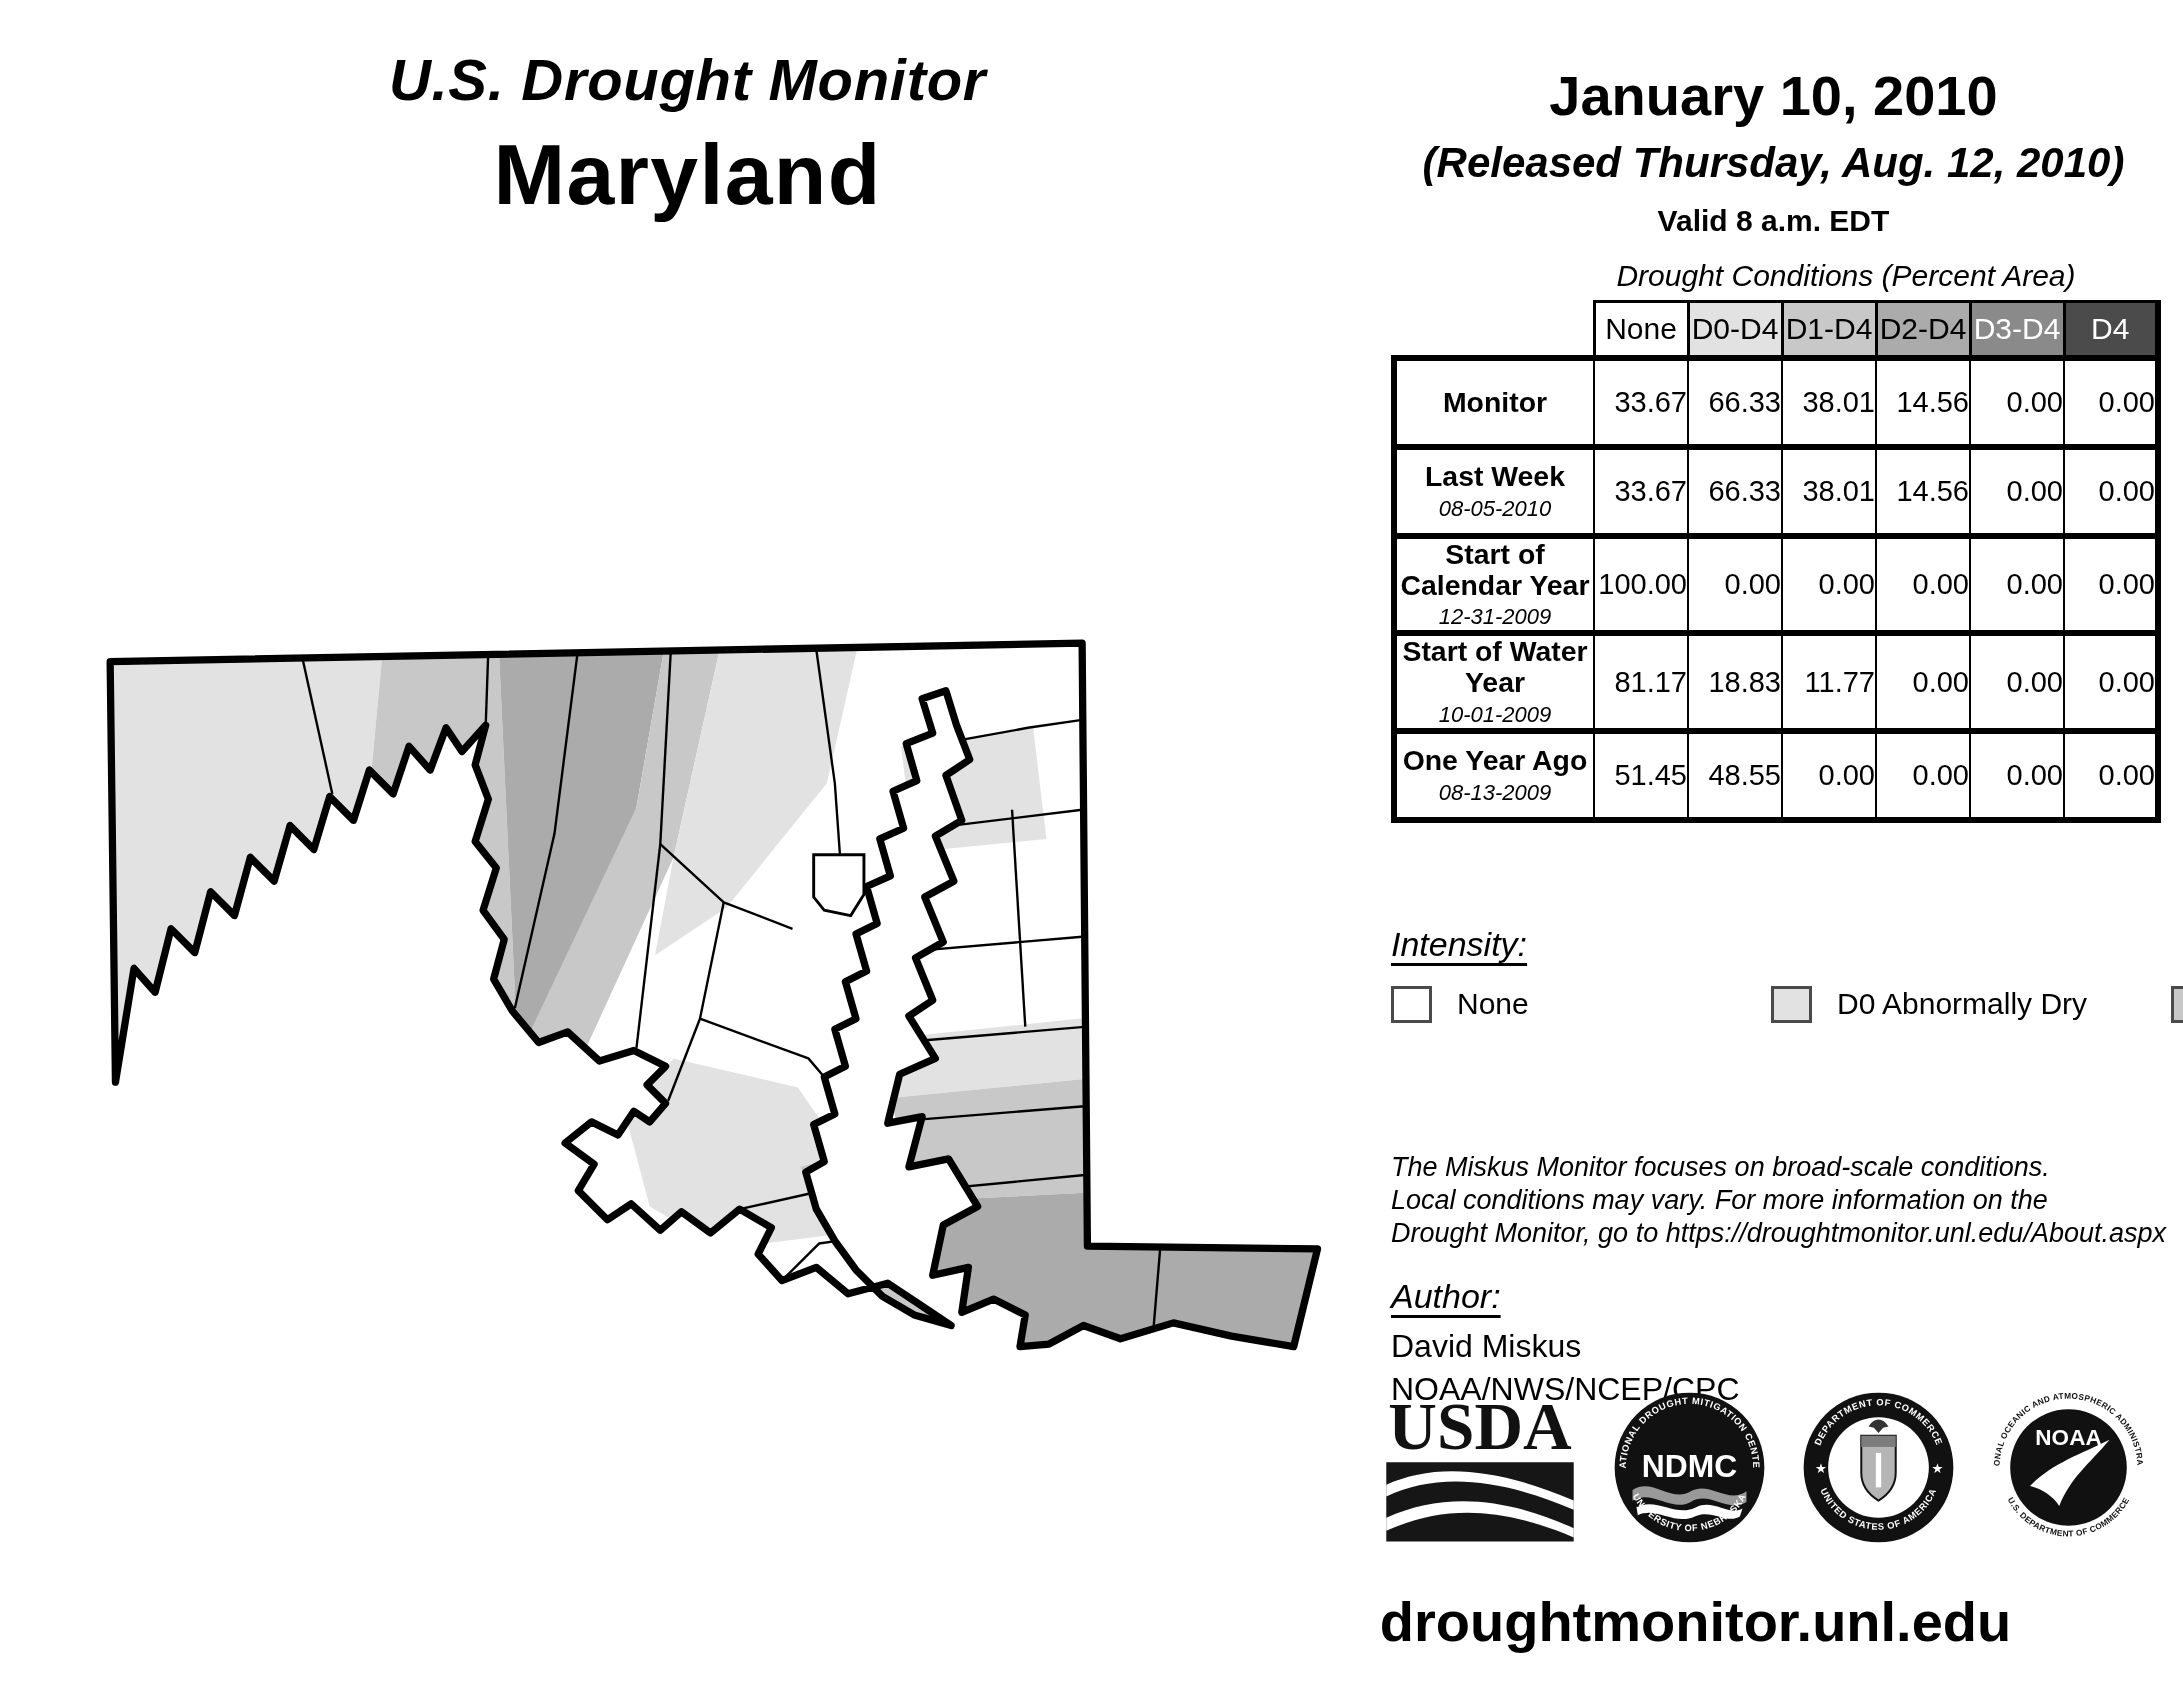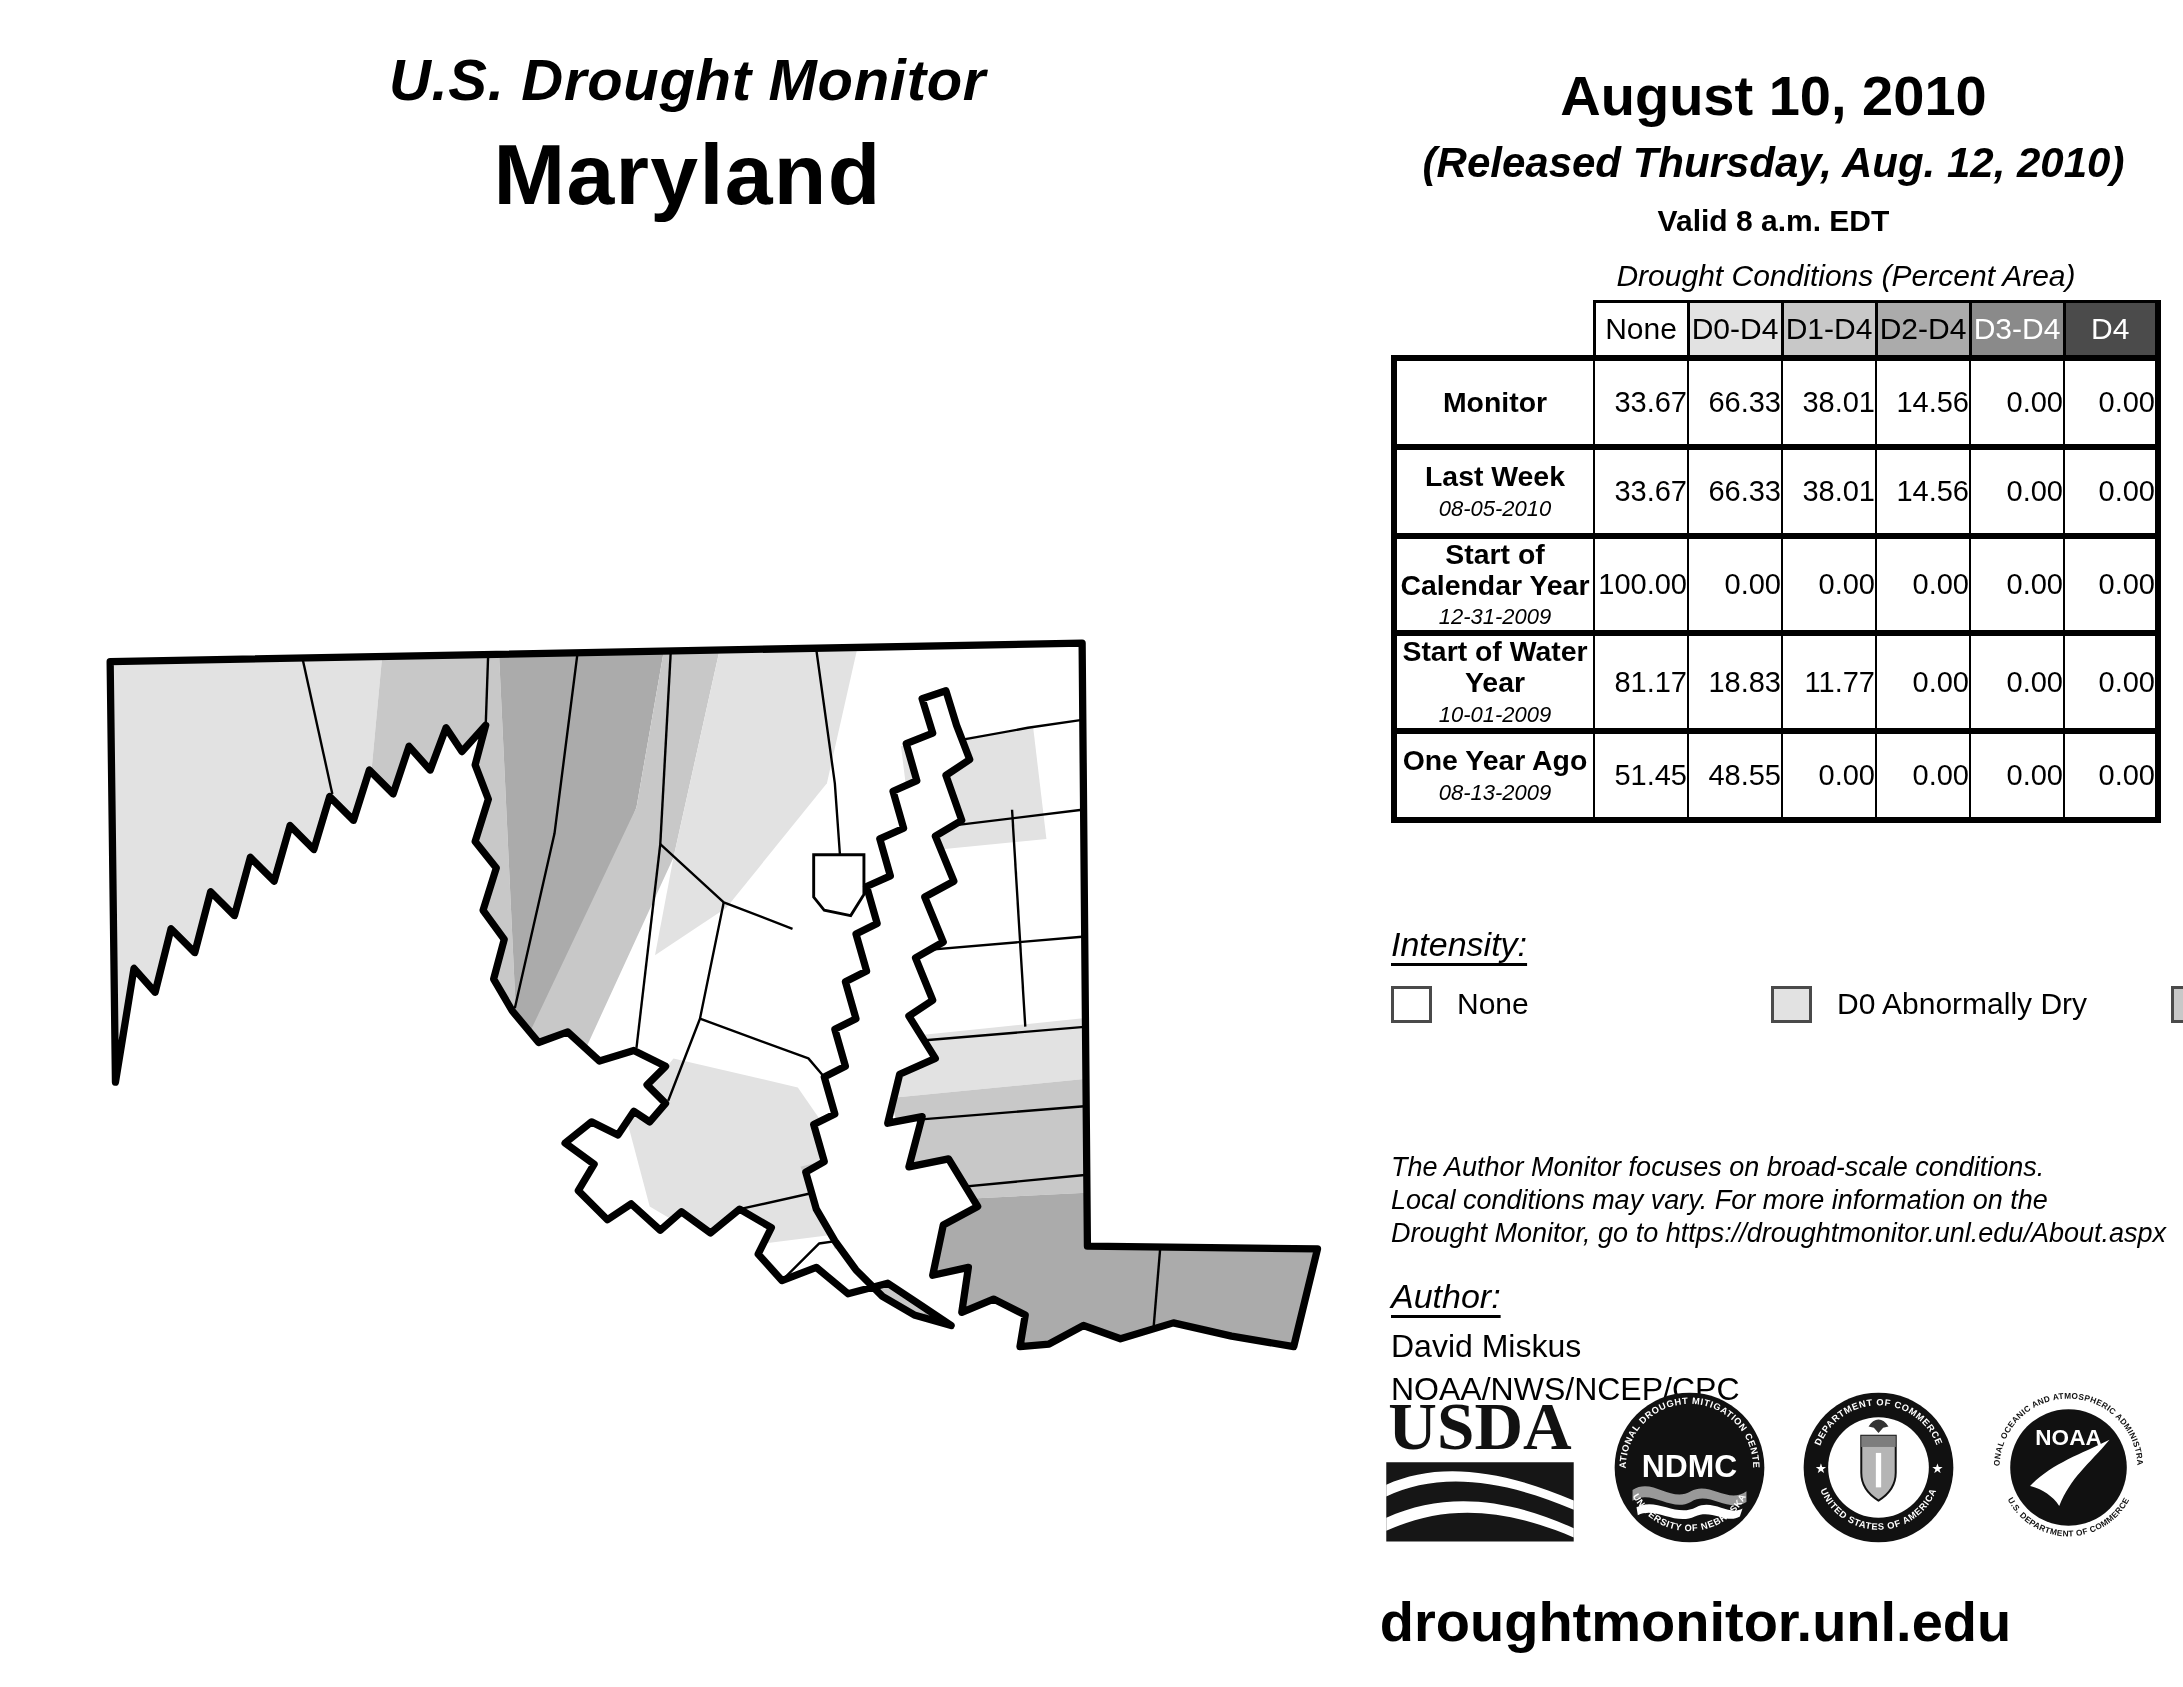--- a/index.html
+++ b/index.html
@@ -178,21 +178,21 @@
            L 372 378 L 392 388 L 404 370
            L 416 378 L 428 364 L 414 350 L 428 336
            L 404 324 L 378 332 L 354 310 L 332 318 L 312 294 L 298 270
            L 306 240 L 290 218 L 300 186 L 284 166 L 294 134 L 284 108 L 292 78
            L 274 98 L 262 80 L 250 112 L 234 94 L 222 130 L 204 112 L 192 150 L 174 132
            L 162 172 L 144 154 L 132 196 L 114 178 L 102 222 L 84 204 L 72 250 L 54 232
            L 42 280 L 26 262 L 12 348 Z"></path>
 </svg>
 
 <div class="abs date-block">
-  <div class="date-main">August 10, 2010</div>
+  <div class="date-main">January 10, 2010</div>
   <div class="date-released">(Released Thursday, Aug. 12, 2010)</div>
   <div class="date-valid">Valid 8 a.m. EDT</div>
 </div>
 
 <div class="abs tbl-title">Drought Conditions (Percent Area)</div>
 
 <table class="dm abs" style="left:1391px;top:300px;">
   <colgroup>
     <col style="width:200px">
       <col style="width:94px">
@@ -287,21 +287,21 @@
     <div class="leg-label">D0 Abnormally Dry</div>
   </div>
   <div class="leg-item">
     <div class="swatch" style="background:var(--d1)"></div>
 
   </div>
 
 </div>
 
 <div class="abs disclaimer">
-  <div>The Author Monitor focuses on broad-scale conditions.</div>
+  <div>The Miskus Monitor focuses on broad-scale conditions.</div>
   <div>Local conditions may vary. For more information on the</div>
   <div>Drought Monitor, go to https://droughtmonitor.unl.edu/About.aspx</div>
 </div>
 
 <div class="abs author-head">Author:</div>
 <div class="abs author-name">David Miskus</div>
 <div class="abs author-org">NOAA/NWS/NCEP/CPC</div>
 
 <div class="abs logos">
 

